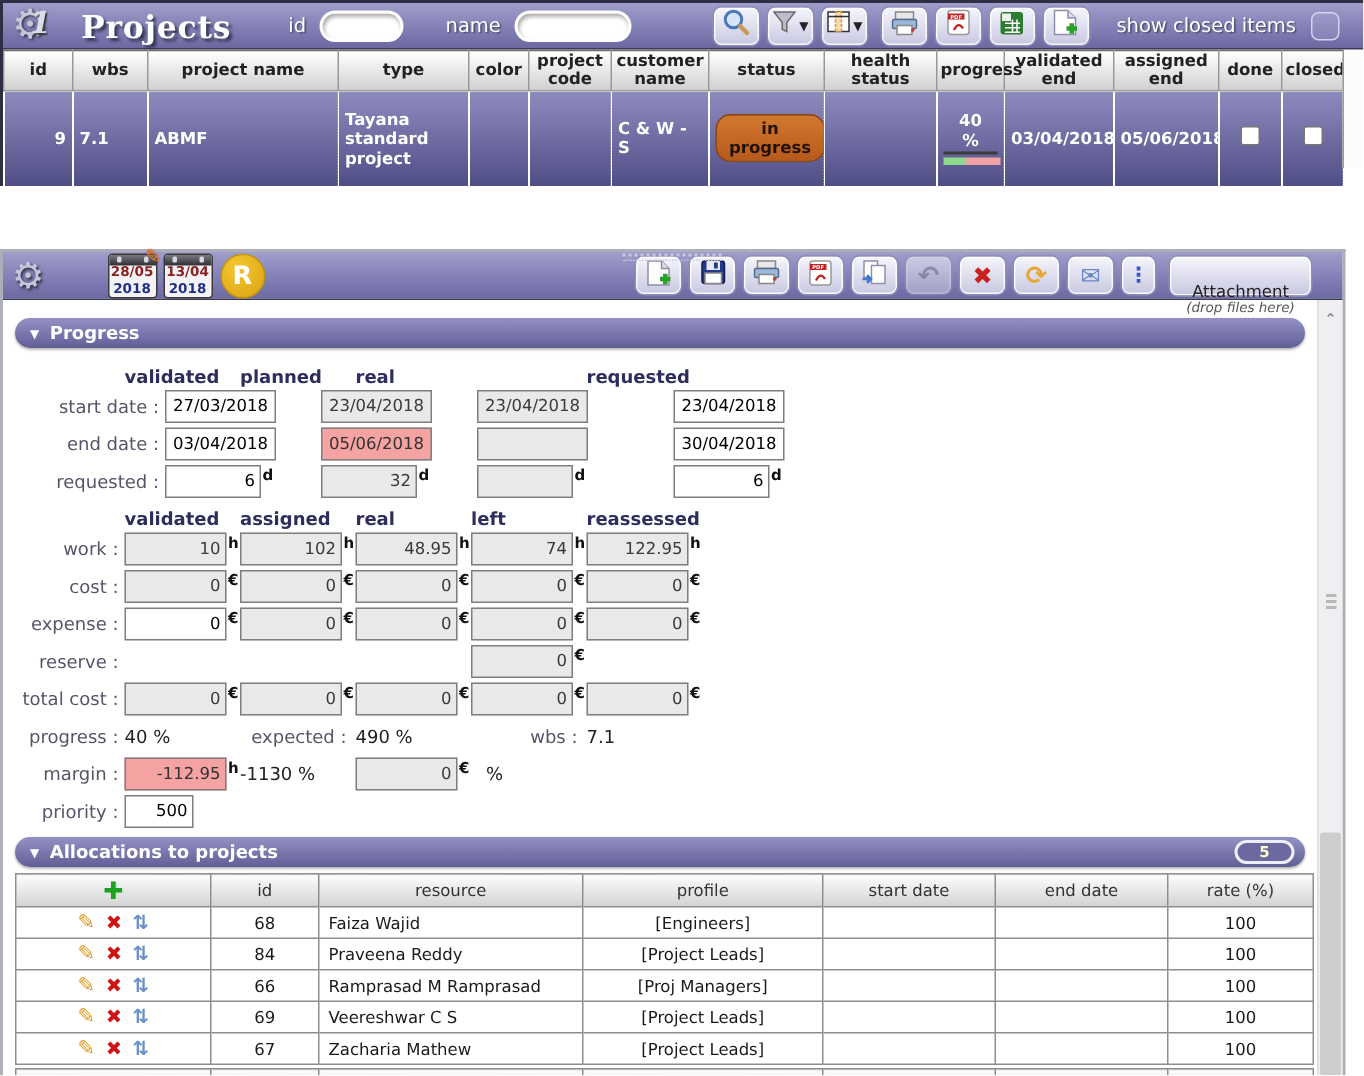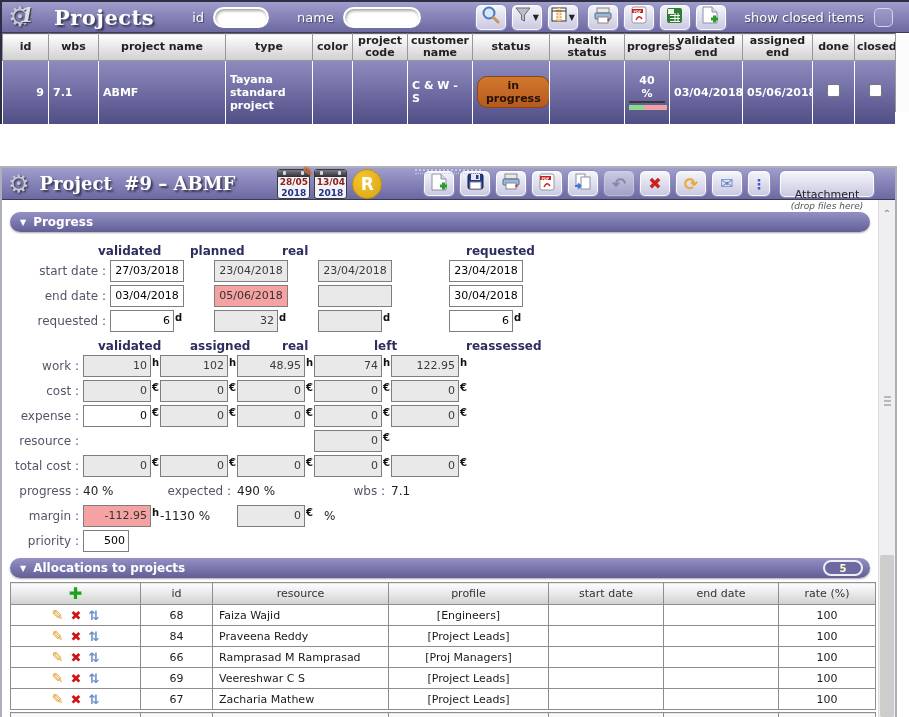--- a/index.html
+++ b/index.html
@@ -105,21 +105,21 @@
   color: #fff; font-weight: bold; font-size: 12px; display: flex; align-items: center;
   padding: 0 10px; box-shadow: 0 1px 2px rgba(0,0,0,0.35); cursor: pointer; }
 .sec-tri { font-size: 8px; margin-right: 7px; }
 .count-pill { position: absolute; right: 7px; top: 2px; width: 40px; height: 16px;
   border: 2px solid #eeedf8; border-radius: 9px; background: #6b69a0; color: #ffffd0;
   font-size: 10px; font-weight: bold; display: flex; align-items: center; justify-content: center; }
 
 
 .pform { padding: 2px 0 0 0; }
 .frow { display: flex; align-items: center; height: 25px; }
-.frow-h { height: 20px; align-items: flex-end; gap: 15px; }
+.frow-h { height: 20px; align-items: flex-end; }
 .flbl { width: 108px; min-width: 108px; text-align: right; font-size: 12px; color: #55556a; padding-right: 4px; }
 .flbl2 { width: 81px; min-width: 81px; text-align: right; font-size: 12px; color: #55556a; padding-right: 4px; }
 .ghead { font-size: 12px; font-weight: bold; color: #2d2d5e; }
 .gh-slot { width: 77px; min-width: 77px; }
 .slot { width: 77px; min-width: 77px; display: flex; align-items: center; }
 .slot-w { width: 104px; min-width: 104px; display: flex; align-items: center; }
 .fin { height: 22px; border: 1px solid #7e7e7e; font-family: inherit; font-size: 11px;
   padding: 0 3px; outline: none; color: #222; }
 .fin.ro { background: #e9e9e9; color: #3a3a3a; }
 .fin.ed { background: #fff; color: #000; }
@@ -307,21 +307,20 @@
         <td class="ctr"><span class="mini-check"></span></td>
       </tr>
     </tbody>
       </table>
     <div class="top-scroll-strip"></div>
   </div>
 
   <div class="detail-window">
     <div class="detail-bar">
       <span class="gear" style="font-size:24px">⚙</span>
-      <span class="detail-title">Project  #9 – ABMF</span>
 
       <div class="cal" style="margin-left:42px">
         <div class="cal-top">
             <i></i>
             <i></i>
           </div>
         <div class="cal-l1">28/05</div>
         <div class="cal-l2">2018</div>
         <span class="cal-pencil">✎</span>
       </div>
@@ -557,21 +556,21 @@
                 <input class="fin ro num w-num" value="0" style="">
                 <span class="unit">€</span>
               </span>
             <span class="slot">
                 <input class="fin ro num w-num" value="0" style="">
                 <span class="unit">€</span>
               </span>
           </div>
 
           <div class="frow">
-            <span class="flbl2">resource :</span>
+            <span class="flbl2">reserve :</span>
             <span class="slot"></span>
               <span class="slot"></span>
               <span class="slot"></span>
             <span class="slot">
                 <input class="fin ro num w-num" value="0" style="">
                 <span class="unit">€</span>
               </span>
           </div>
 
           <div class="frow">

